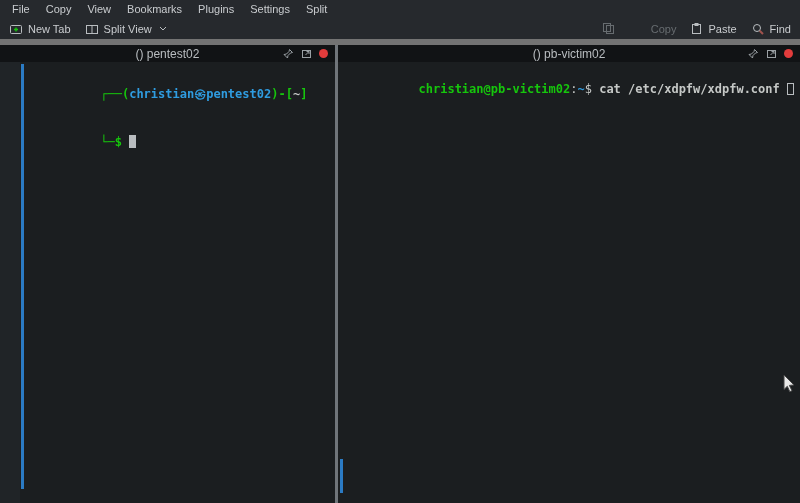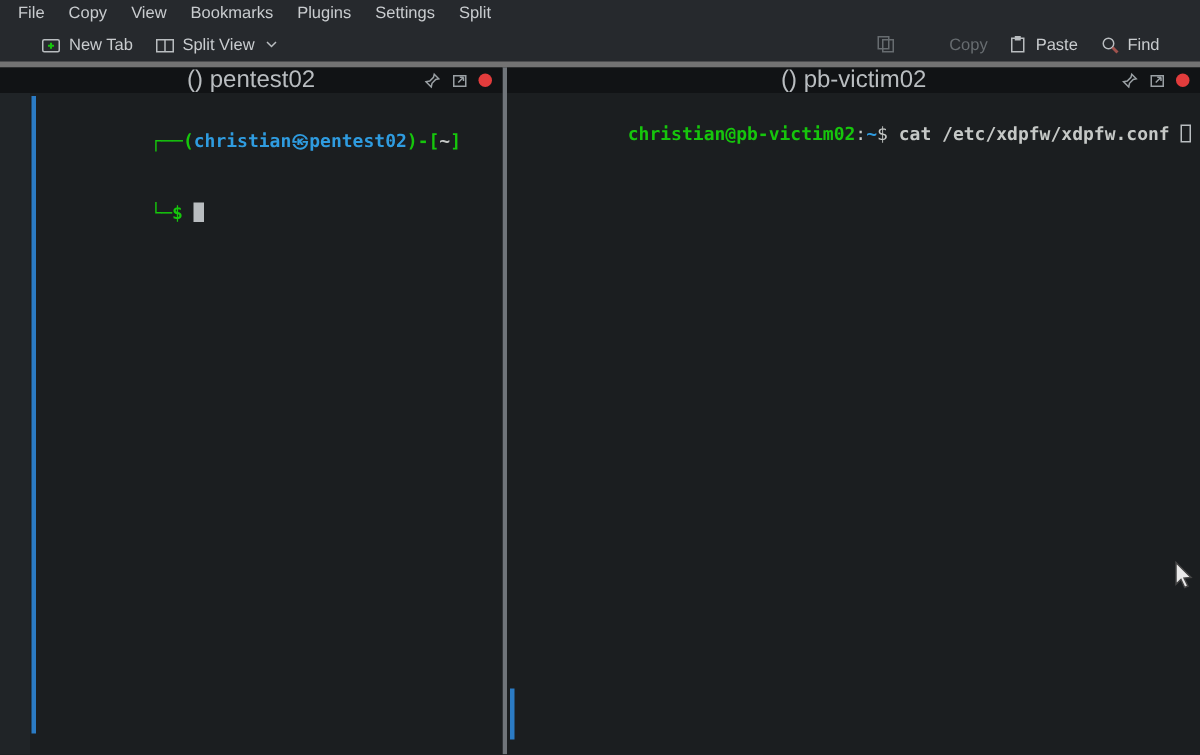--- a/index.html
+++ b/index.html
@@ -6,37 +6,37 @@
   html,body { width:800px; height:503px; overflow:hidden; }
   body { font-family:"Liberation Sans", sans-serif; background:#202427; }
 
   .window { position:relative; width:800px; height:503px; background:#202427; overflow:hidden; }
 
   
   .menubar { height:18px; background:#26292d; display:flex; align-items:center; padding:0 4px; }
   .menu-item { color:#c9cccf; font-size:11px; padding:2px 8px; cursor:default; }
 
   
-  .toolbar { height:27px; background:#26292d; display:flex; align-items:center; padding:0 20px;
-             border-bottom:4px solid #737373; }
+  .toolbar { height:27px; background:#26292d; display:flex; align-items:center; padding:0 2px;
+             border-bottom:6px solid #737373; }
   .tb-btn { display:flex; align-items:center; gap:5px; color:#c9cccf; font-size:11px;
             padding:3px 7px; border-radius:2px; }
   .tb-btn.disabled { color:#676c70;gap:36px; }
   .tb-btn .chev { margin-left:2px; }
   .tb-spacer { flex:1; }
 
   
   .split { display:flex; height:458px; }
   .pane { position:relative; display:flex; flex-direction:column; }
   .pane.left { width:393px; }
   .pane.right { flex:1; }
   .divider { width:4px; background:#70757a; }
 
   .pane-header { height:17px; background:#111315; display:flex; align-items:center; position:relative; flex:0 0 17px; }
-  .pane-title { position:absolute; left:0; right:0; text-align:center; color:#b9bdc0; font-size:16px; }
+  .pane-title { position:absolute; left:0; right:0; text-align:center; color:#b9bdc0; font-size:12px; }
   .header-icons { margin-left:auto; display:flex; align-items:center; gap:7px; padding-right:7px; z-index:1; }
   .close-dot { width:9px; height:9px; border-radius:50%; background:var(--close-red,#e23c3c); display:inline-block; }
 
   .term { position:relative; flex:1; background:var(--terminal-bg,#1b1e20);
           font-family:"DejaVu Sans Mono", monospace; font-size:12px; line-height:16px;
           color:var(--terminal-fg,#c5c8c6); padding:3px 6px 3px 8px; }
   .term.left-term { padding-top:8px;margin-left:20px; }
   .term-line { white-space:pre; }
 
   .t-green { color:var(--prompt-green,#16c60c); }

